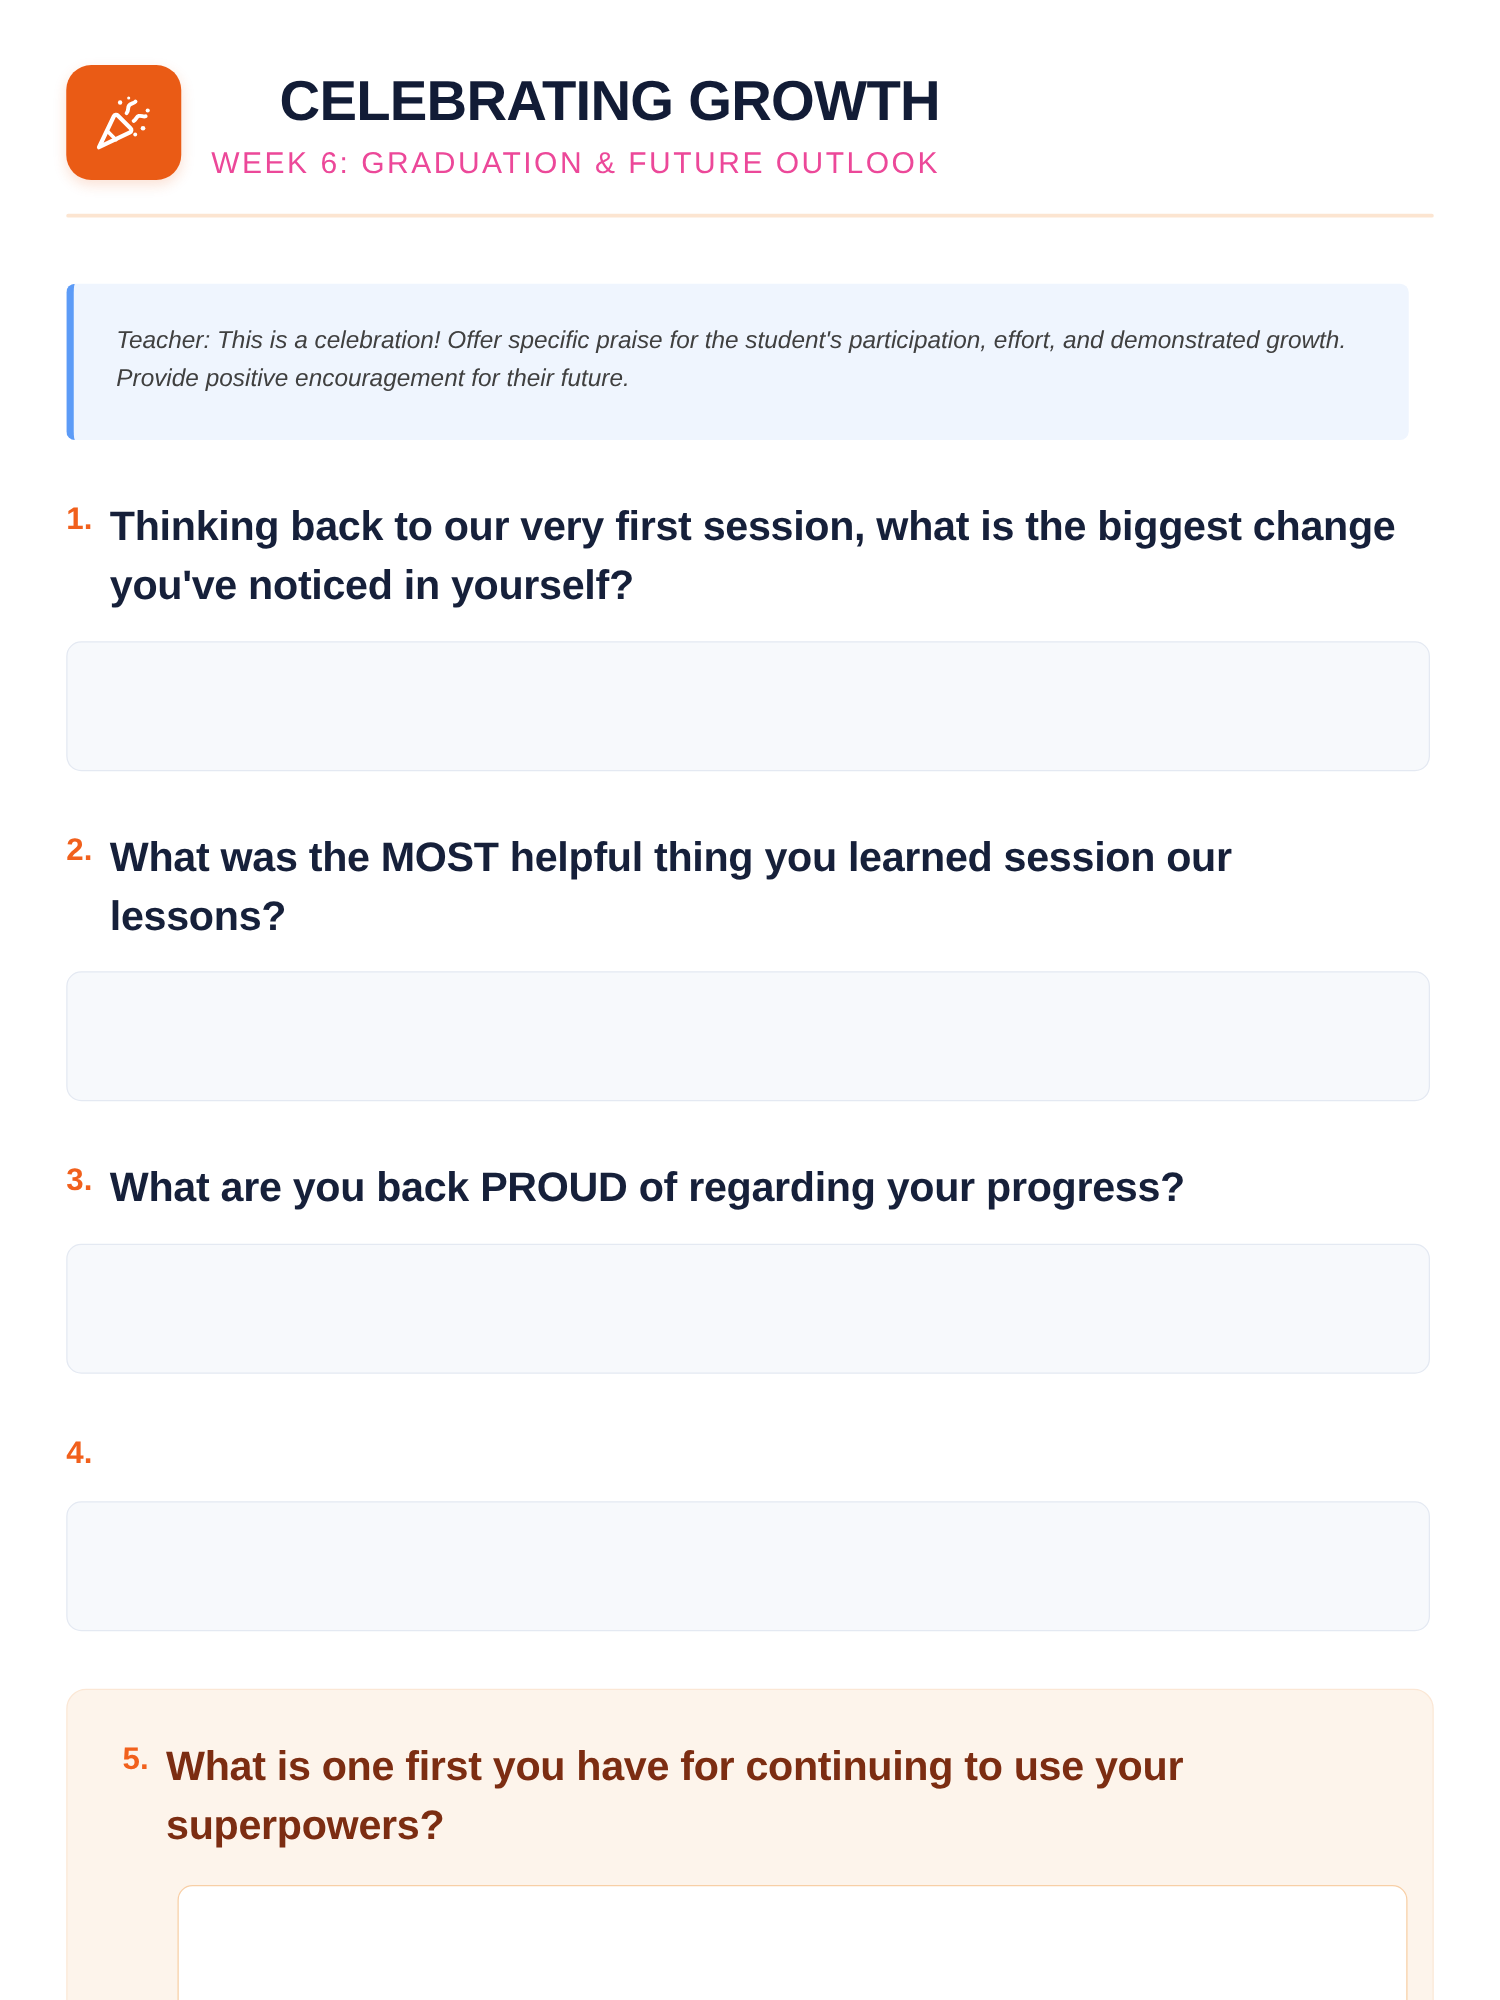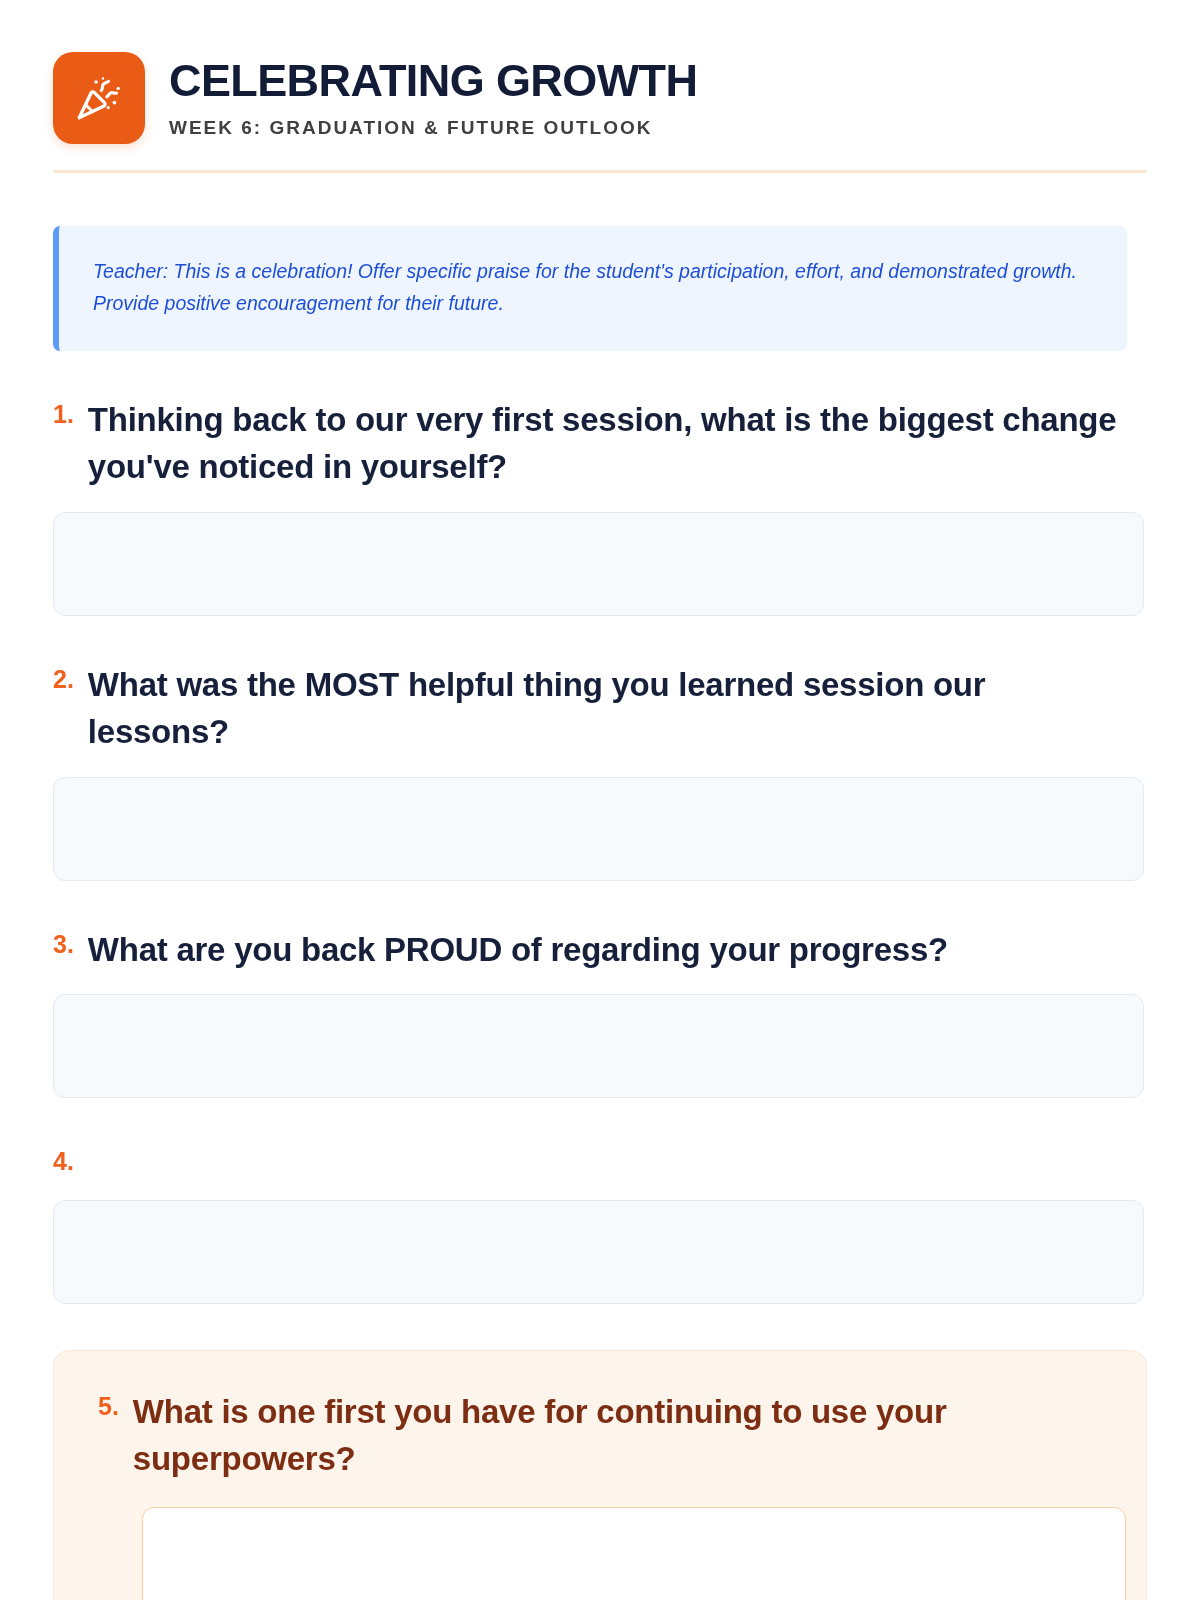--- a/index.html
+++ b/index.html
@@ -33,36 +33,36 @@
     min-width: 92px;
     border-radius: 20px;
     background: #EA5B15;
     display: flex;
     align-items: center;
     justify-content: center;
     box-shadow: 0 4px 10px rgba(234,91,21,0.18);
   }
   .brand-icon svg { display: block; }
 
-  .header-text { padding-top: 6px; }
+  .header-text { padding-top: 6px; text-align: right; }
 
   .page-title {
     font-size: 45px;
     line-height: 1.04;
     font-weight: 800;
     letter-spacing: -0.6px;
     color: #121C36;
   }
 
   .page-subtitle {
     margin-top: 12px;
-    font-size: 19px;
-    font-weight: 700;
+    font-size: 24px;
+    font-weight: 400;
     letter-spacing: 2.0px;
-    color: #404040;
+    color: #ec4899;
   }
 
   .header-rule {
     margin-top: 26px;
     height: 3px;
     width: 1094px;
     background: #FCE5D1;
     border-radius: 2px;
   }
 
@@ -72,21 +72,21 @@
     width: 1074px;
     background: #EFF5FE;
     border-left: 6px solid #5C9BF7;
     border-radius: 7px;
     padding: 30px 34px 32px 34px;
   }
   .teacher-note-text {
     font-size: 19.5px;
     line-height: 1.62;
     font-style: italic;
-    color: #1d4ed8;
+    color: #404040;
   }
 
   
   .questions { margin-top: 46px; }
 
   .question-block { margin-bottom: 46px; }
 
   .question-line {
     display: flex;
     align-items: flex-start;

